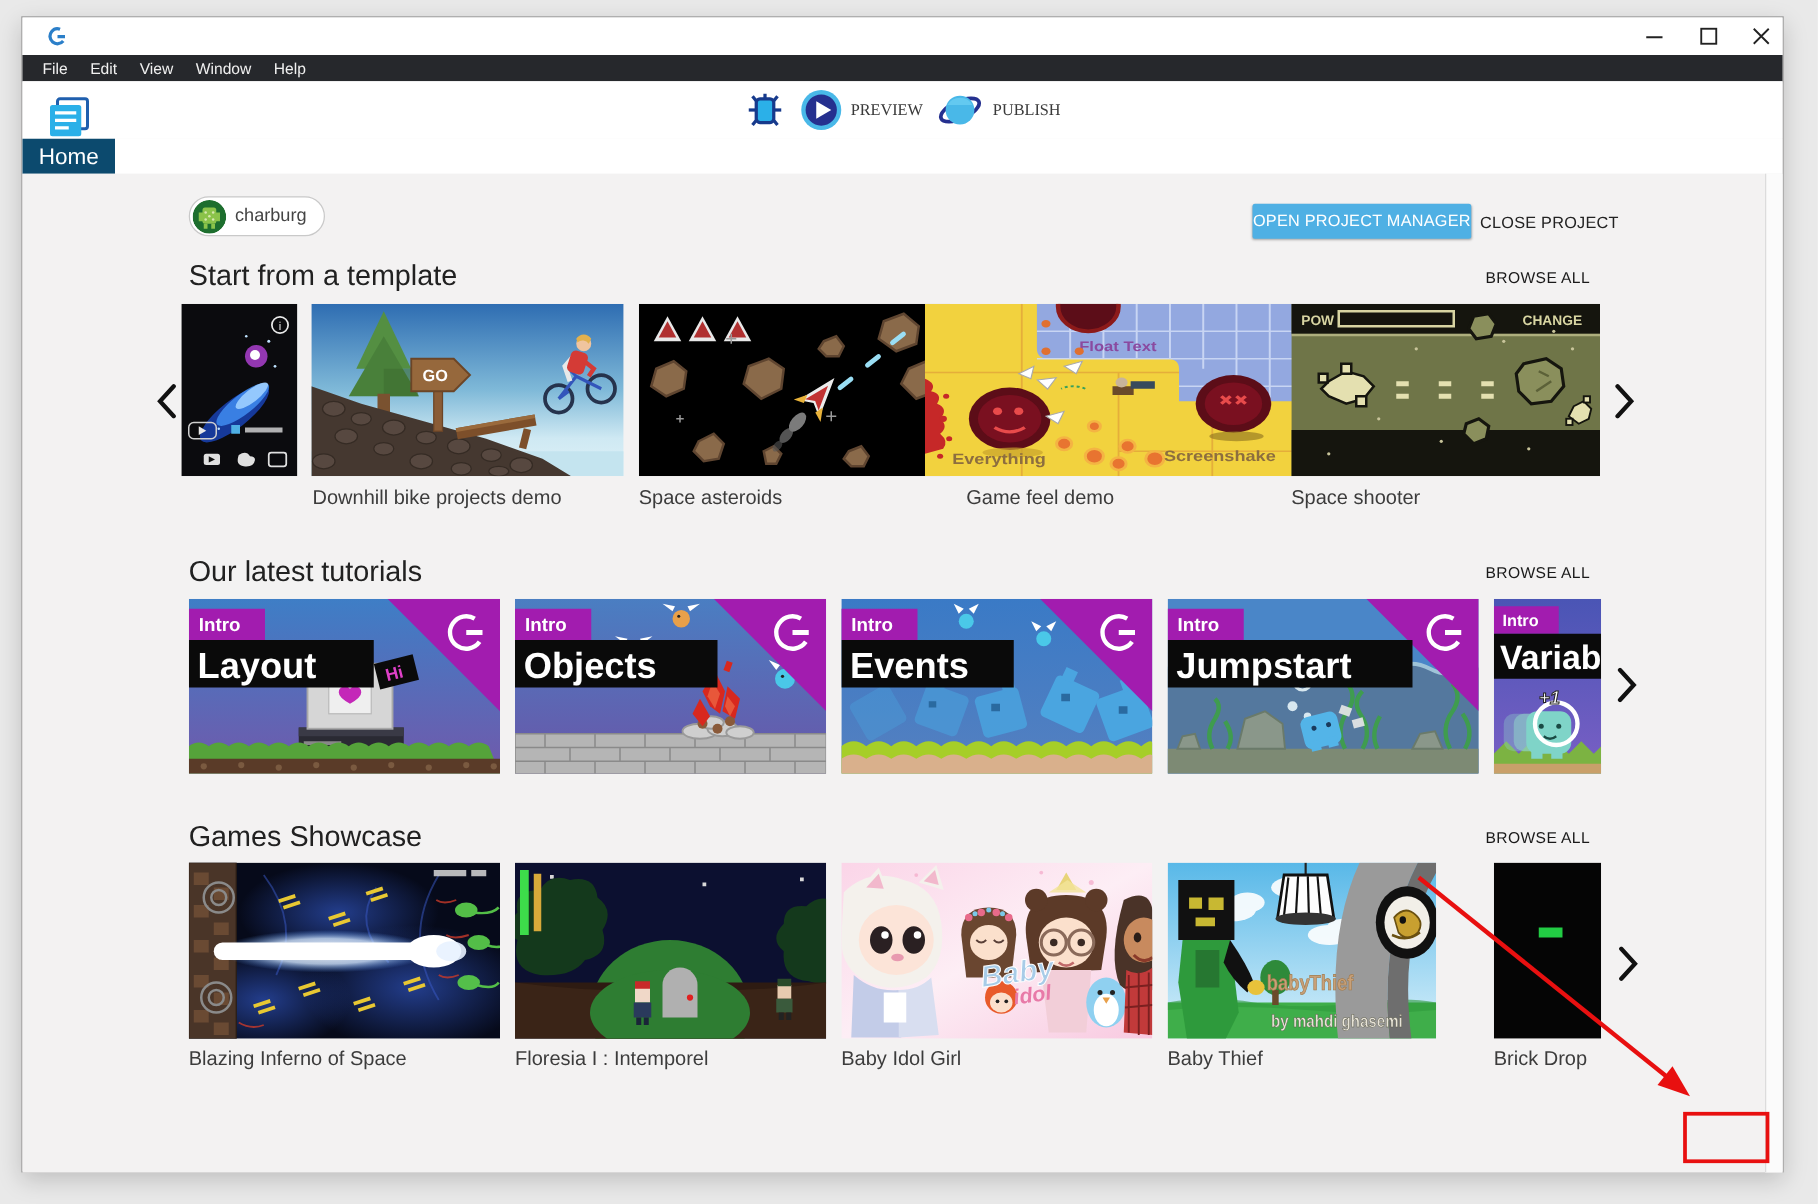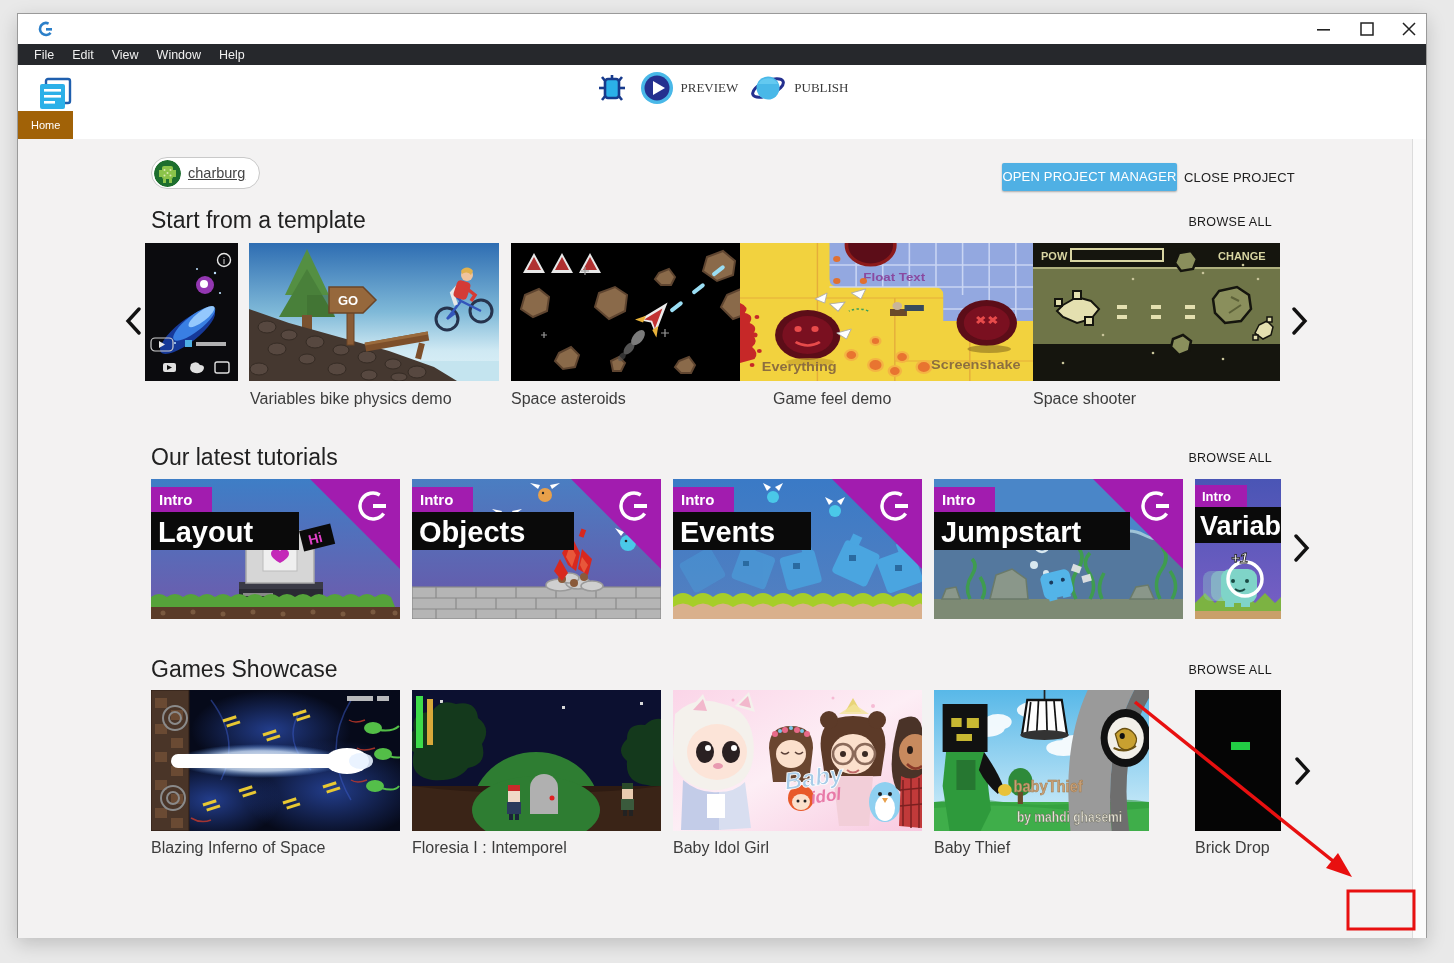--- a/index.html
+++ b/index.html
@@ -12,27 +12,27 @@
   .winctl { position:absolute; top:0; width:34px; height:30px; }
   
   #menubar { position:absolute; left:0; top:30px; width:100%; height:21px; background:#26282c; display:flex; align-items:center; padding-left:7px; }
   #menubar span { color:#f0f0f0; font-size:12.5px; padding:0 9px; }
   
   #toolbar { position:absolute; left:0; top:51px; width:100%; height:46px; background:#fff; }
   #toolbar-center { position:absolute; left:0; top:51px; width:100%; height:46px; display:flex; align-items:center; justify-content:center; gap:12px;font-family:Liberation Serif, serif; }
   .tbtn { display:flex; align-items:center; gap:7px; color:#3a3a3a; font-size:13px; }
   
   #tabbar { position:absolute; left:0; top:97px; width:100%; height:28px; background:#fff; }
-  #tab-home { position:absolute; left:0; top:0; height:28px; background:#a16207; color:#fff; font-size:11px; padding:0 13px; display:flex; align-items:center; }
+  #tab-home { position:absolute; left:0; top:0; height:28px; background:#0c4a6e; color:#fff; font-size:18px; padding:0 13px; display:flex; align-items:center; }
   
   #main { position:absolute; left:0; top:125px; width:100%; height:799px; background:#f3f2f2; }
   #scrollbar { position:absolute; right:0; top:0; width:14px; height:799px; background:#fbfbfb; border-left:1px solid #dcdcdc; }
   .chip { position:absolute; left:133px; top:18px; height:32px; background:#fff; border:1px solid #c9c9c9; border-radius:16px; display:flex; align-items:center; padding:0 14px 0 2px; gap:7px; }
   .chip .av { width:27px; height:27px; border-radius:50%; overflow:hidden; }
-  .chip .nm { font-size:14.5px; color:#444;text-decoration:underline; }
+  .chip .nm { font-size:14.5px; color:#444; }
   #open-pm { position:absolute; left:984px; top:24px; width:175px; height:28px; background:#4fb0e4; color:#fff; font-size:13px; text-align:center; line-height:28px; border-radius:2px; box-shadow:0 1px 2px rgba(0,0,0,.3); letter-spacing:.2px; }
   #close-project { position:absolute; left:1166px; top:31px; font-size:13px; color:#222; letter-spacing:.2px; }
   .sec-title { position:absolute; left:133px; font-size:23px; color:#212121; }
   .browse { position:absolute; left:1154px; width:100px; text-align:right; font-size:12.5px; color:#1a1a1a; letter-spacing:.3px; }
   .caption { position:absolute; font-size:16px; color:#3c3c3c; white-space:nowrap; }
   .thumb { position:absolute; overflow:hidden; }
   .thumb svg { display:block; width:100%; height:100%; }
   svg text { font-family:"Liberation Sans",sans-serif; }
   .chev { position:absolute; width:18px; height:28px; }
   #annot { position:absolute; left:0; top:0; width:1454px; height:963px; pointer-events:none; z-index:50; }
@@ -401,21 +401,21 @@
             <circle cx="210" cy="22" r="1.3"></circle>
             <circle cx="70" cy="92" r="1.3"></circle>
             <circle cx="120" cy="110" r="1.3"></circle>
             <circle cx="30" cy="120" r="1.3"></circle>
             <circle cx="190" cy="116" r="1.3"></circle>
             <circle cx="225" cy="36" r="1.3"></circle>
           </g>
       </svg>
     </div>
 
-    <div class="caption" style="left:232px;top:251px">Variables bike physics demo</div>
+    <div class="caption" style="left:232px;top:251px">Downhill bike projects demo</div>
     <div class="caption" style="left:493px;top:251px">Space asteroids</div>
     <div class="caption" style="left:755px;top:251px">Game feel demo</div>
     <div class="caption" style="left:1015px;top:251px">Space shooter</div>
 
     <div class="sec-title" style="top:305px">Our latest tutorials</div>
     <div class="browse" style="top:312px">BROWSE ALL</div>
     <svg class="chev" style="left:1275px;top:395px" viewBox="0 0 18 28">
         <path d="M3 2 L14 14 L3 26" fill="none" stroke="#111" stroke-width="3.4" stroke-linecap="round"></path>
       </svg>
 

